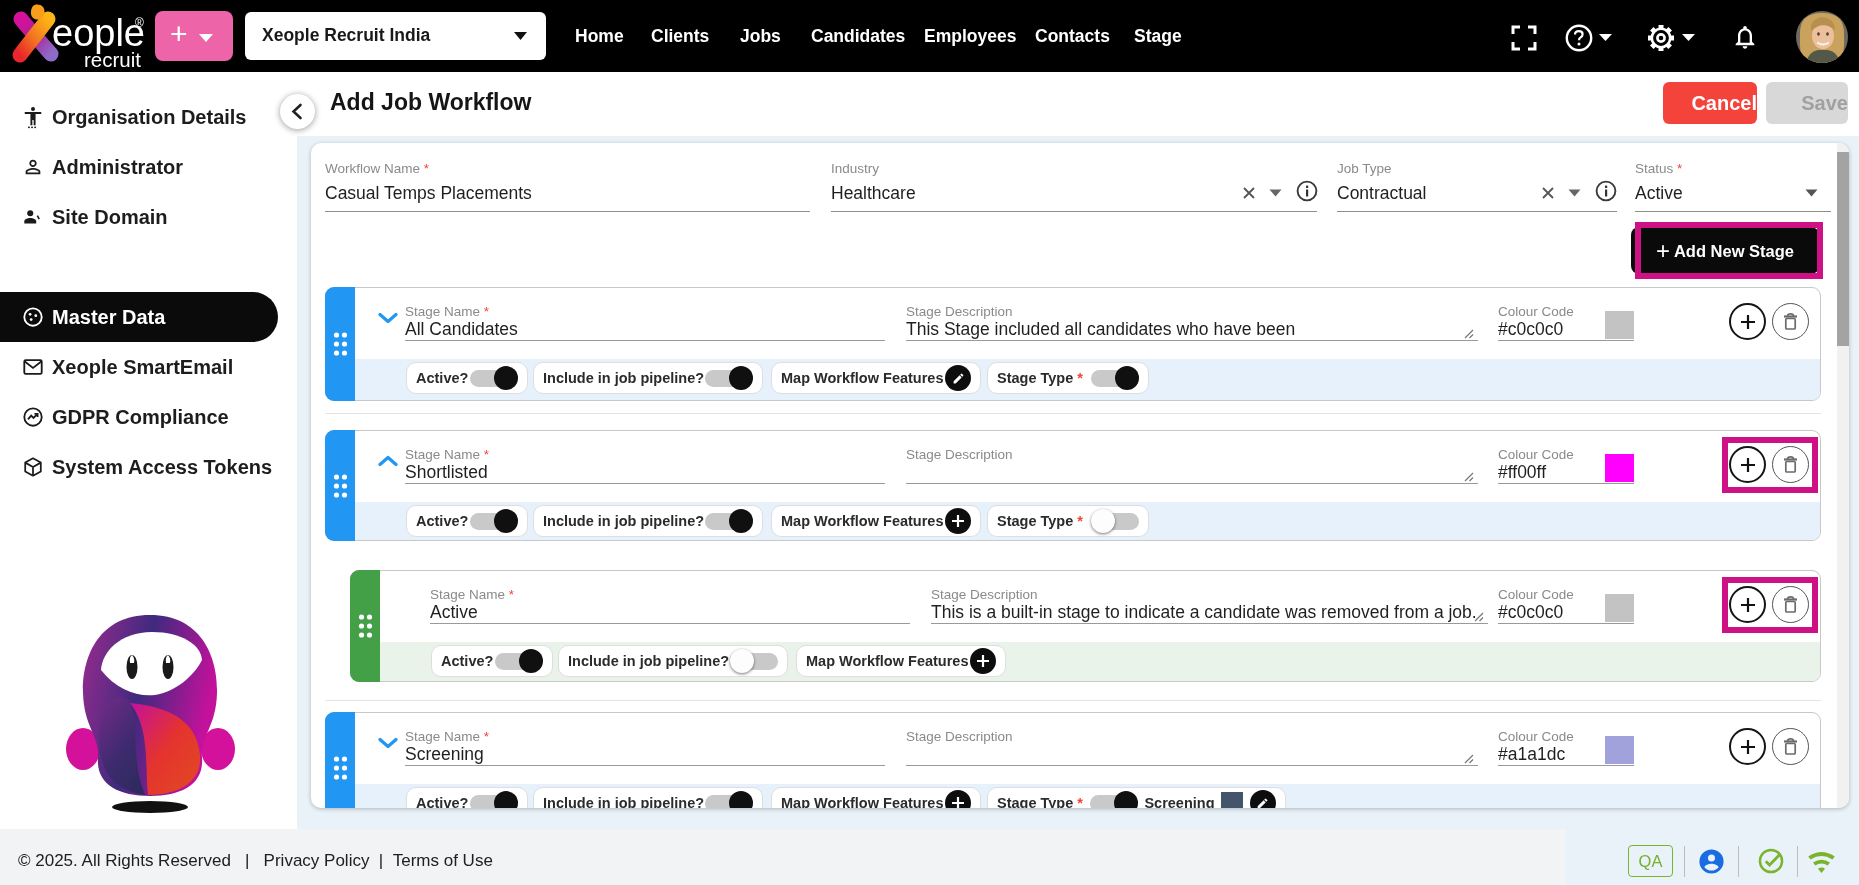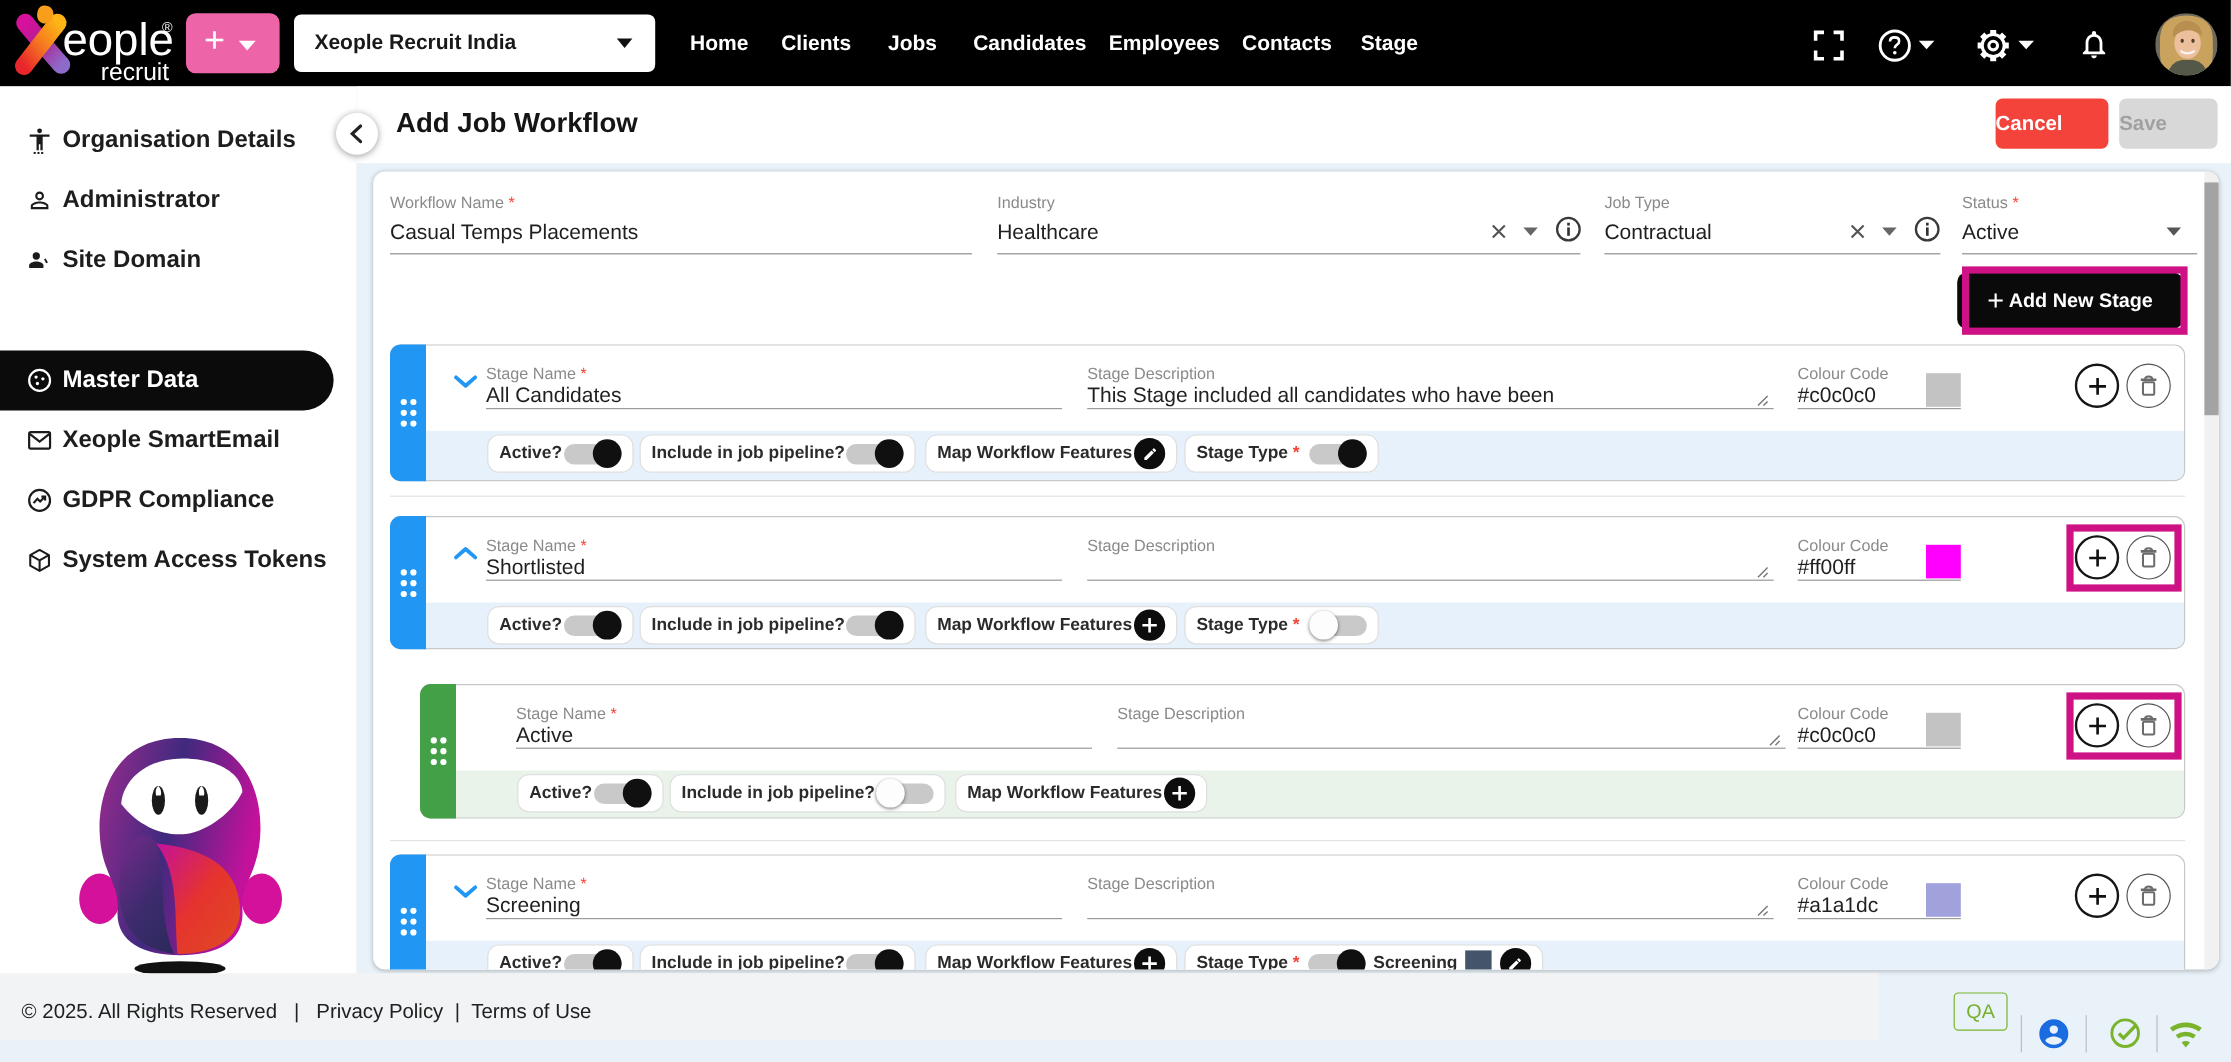--- a/index.html
+++ b/index.html
@@ -6,40 +6,40 @@
 .abs{position:absolute}
 .hdr{position:absolute;left:0;top:0;width:1859px;height:72px;background:#000}
 .navlink{position:absolute;top:0;height:72px;line-height:72px;color:#fff;font-weight:bold;font-size:17.5px}
 .side{position:absolute;left:0;top:72px;width:297px;height:757px;background:#fff}
 .sitem{position:absolute;left:0;width:297px;height:50px}
 .sitem .txt{position:absolute;left:52px;top:50%;transform:translateY(-50%);font-size:20px;font-weight:bold;color:#1d1d1d}
 .sitem svg{position:absolute;left:22px;top:50%;transform:translateY(-50%)}
 .pill{position:absolute;left:0;top:220px;width:278px;height:50px;background:#0b0b0b;border-radius:0 25px 25px 0}
 .main{position:absolute;left:297px;top:72px;width:1562px;height:757px;background:#e9f2f8}
 .titlebar{position:absolute;left:0;top:0;width:1562px;height:64px;background:#fff}
-.btn{position:absolute;border-radius:6px;font-weight:bold;font-size:17px;text-align:left}
+.btn{position:absolute;border-radius:6px;font-weight:bold;font-size:20px;text-align:right}
 .card{position:absolute;left:14px;top:71px;width:1538px;height:665px;background:#fff;border-radius:10px;box-shadow:0 1px 4px rgba(0,0,0,.25);overflow:hidden}
 .lbl{position:absolute;font-size:13.5px;color:#8a8a8a;white-space:nowrap}
 .val{position:absolute;font-size:17.5px;color:#1f1f1f;white-space:nowrap}
 .ul{position:absolute;height:1px;background:#8f8f8f}
 .red{color:#f44336}
 .stage{position:absolute;background:#fff;border:1px solid #c8c8c8;border-radius:9px}
 .bar{position:absolute;left:-1px;top:-1px;bottom:-1px;width:30px;border-radius:9px 0 0 9px}
 .chiprow{position:absolute;left:29px;right:0;bottom:0;top:71px;border-radius:0 0 8px 0}
 .chip{position:absolute;height:32px;background:#fff;border:1px solid #dedede;border-radius:10px;display:flex;align-items:center;padding:0 9px;font-weight:bold;font-size:14.5px;color:#2b2b2b;white-space:nowrap;box-sizing:border-box}
 .tg{position:relative;display:inline-block;width:48px;height:24px;flex:none}
 .tg .tr{position:absolute;left:0;top:3.5px;width:48px;height:17px;border-radius:8.5px;background:#c9c9c9}
 .tg .kn{position:absolute;top:0;width:24px;height:24px;border-radius:50%}
 .tg.on .kn{right:0;background:#101010}
 .tg.off .kn{left:0;background:#fdfdfd;box-shadow:0 1px 3px rgba(0,0,0,.55)}
 .cbtn{position:absolute;width:37px;height:37px;border-radius:50%;background:#fff}
 .swatch{position:absolute;width:29px;height:28px}
 .bcirc{width:26px;height:26px;border-radius:50%;background:#0d0d0d;display:flex;align-items:center;justify-content:center;flex:none}
 .ann{position:absolute;border:6px solid #ce1184;pointer-events:none}
-.ftr{position:absolute;left:0;top:811px;width:1566px;height:56px;background:#f1f3f4;font-size:17px;color:#202020}
+.ftr{position:absolute;left:0;top:829px;width:1566px;height:56px;background:#f1f3f4;font-size:17px;color:#202020}
 .fdiv{position:absolute;top:846px;width:1px;height:31px;background:#bdbdbd}
 </style></head>
 <body>
 <div class="hdr">
 <svg class="abs" style="left:0px;top:0px" width="160" height="72" viewBox="0 0 160 72">
  <defs>
   <linearGradient id="lga" x1="0" y1="0" x2="1" y2="1">
    <stop offset="0" stop-color="#d6119c"></stop>
           <stop offset="0.45" stop-color="#b01e92"></stop>
           <stop offset="1" stop-color="#8d6cc9"></stop>
@@ -403,20 +403,21 @@
           <circle cx="4.5" cy="13" r="2.6"></circle>
           <circle cx="12.5" cy="13" r="2.6"></circle>
           <circle cx="4.5" cy="22" r="2.6"></circle>
           <circle cx="12.5" cy="22" r="2.6"></circle>
         </svg>
         <div class="chiprow" style="background:#eaf3e9"></div>
 <span class="lbl" style="left:79px;top:16px">Stage Name <span class="red">*</span></span>
 <span class="val" style="left:79px;top:31px">Active</span>
 <div class="ul" style="left:79px;top:52px;width:480px;background:#9a9a9a"></div>
 <span class="lbl" style="left:580px;top:16px">Stage Description</span>
+<span class="val" style="left:580px;top:31px">This is a built-in stage to indicate a candidate was removed from a job.</span>
 <div class="ul" style="left:580px;top:52px;width:557px;background:#9a9a9a"></div>
 <svg class="abs" style="left:1123px;top:41px" width="10" height="10" viewBox="0 0 10 10" stroke="#777" stroke-width="1.2">
           <path d="M9 1 L1 9 M9 5.5 L5.5 9"></path>
         </svg>
 <span class="lbl" style="left:1147px;top:16px">Colour Code</span>
 <span class="val" style="left:1147px;top:31px">#c0c0c0</span>
 <div class="ul" style="left:1147px;top:52px;width:136px;background:#9a9a9a"></div>
 <div class="swatch" style="left:1254px;top:23px;background:#c3c3c3"></div>
 <div class="cbtn" style="left:1378px;top:15px;border:2px solid #161616">
           <svg style="position:absolute;left:9px;top:9px" width="16" height="16" viewBox="0 0 16 16" stroke="#111" stroke-width="2.2">

